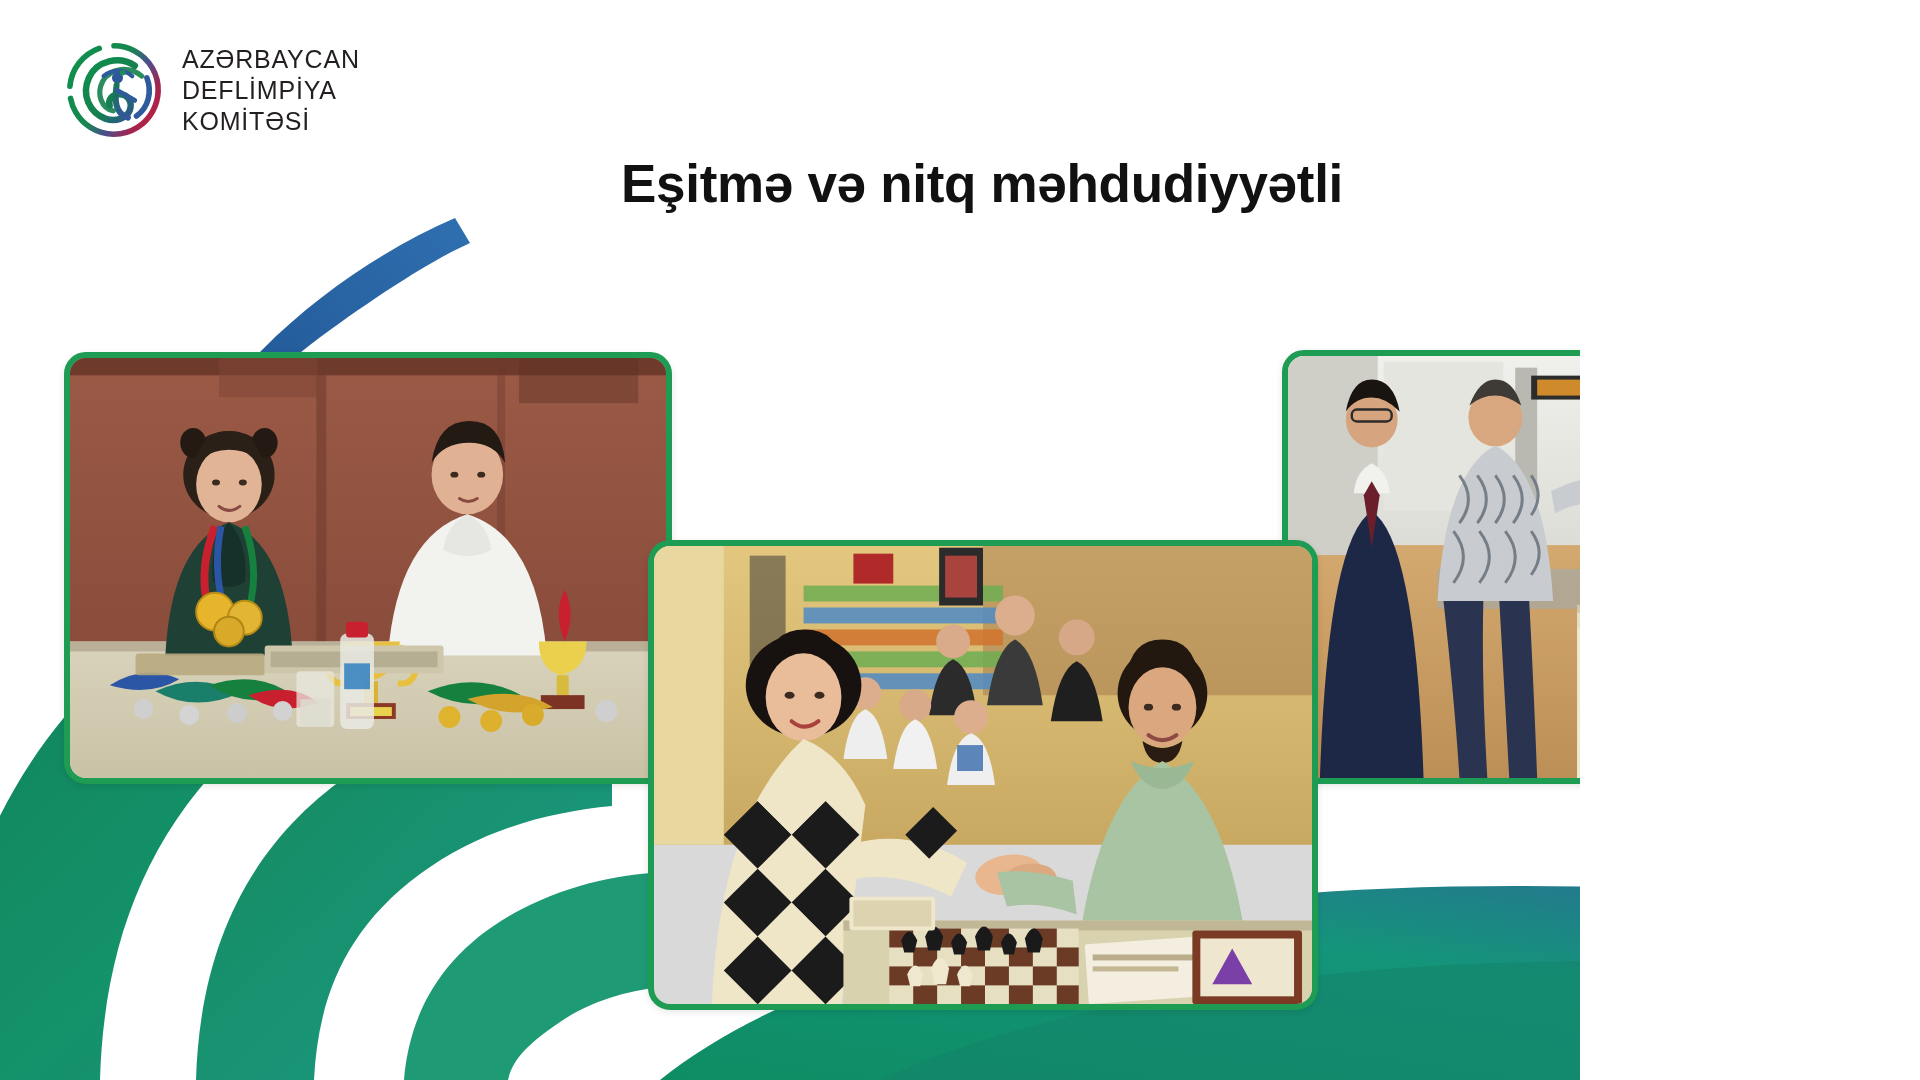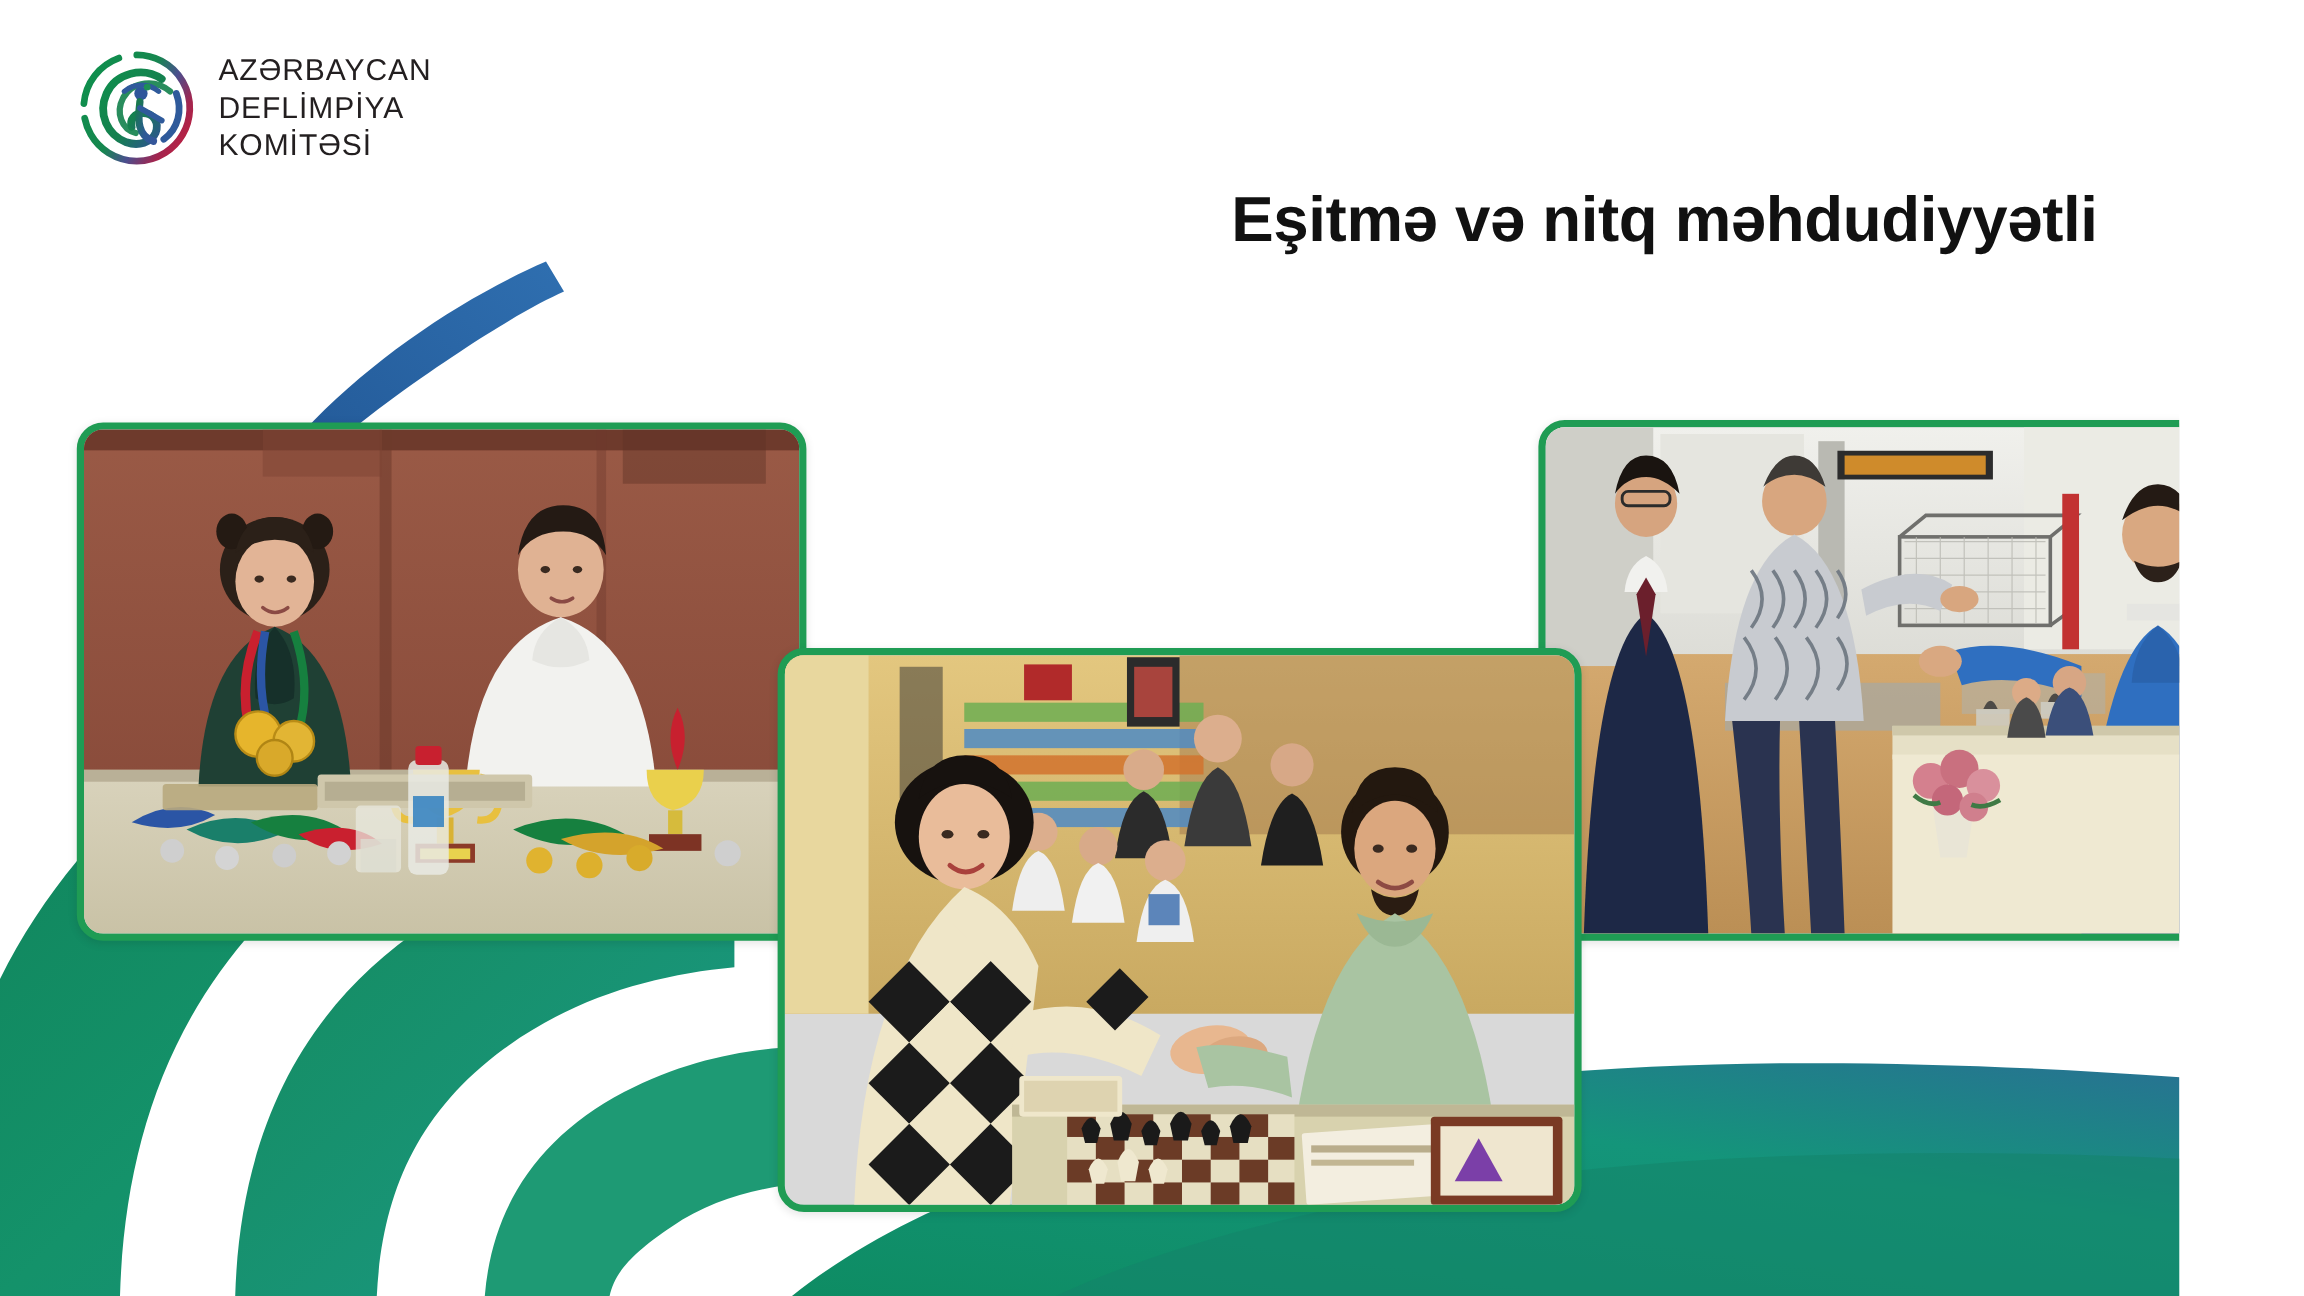--- a/index.html
+++ b/index.html
@@ -3,39 +3,39 @@
 <meta charset="utf-8">
 <title>Deaflympics Committee Banner</title>
 <style>
   * { margin:0; padding:0; box-sizing:border-box; }
   html,body{ width:1920px; height:1080px; overflow:hidden; }
   body{
     font-family:"Liberation Sans", sans-serif;
     background:#ffffff;
     position:relative;
   }
-  #stage{ position:absolute; inset:0; width:1816px; height:1080px; background:#fff; overflow:hidden; }
+  #stage{ position:absolute; inset:0; width:1580px; height:1080px; background:#fff; overflow:hidden; }
 
   
   .deco{ position:absolute; inset:0; width:1920px; height:1080px; pointer-events:none; }
 
   
   .logo-block{ position:absolute; left:62px; top:38px; display:flex; align-items:center; gap:16px; }
   .logo-mark{ width:104px; height:104px; flex:0 0 104px; }
   .logo-text{ display:flex; flex-direction:column; gap:3px; }
   .logo-line{
     font-family:"Liberation Sans", sans-serif;
     font-size:25px; font-weight:400; letter-spacing:.8px;
     color:#231f20; line-height:1.12; white-space:nowrap;
   }
 
   
   .headline{
     position:absolute; right:68px; top:150px; width:1060px;
-    text-align:right;
+    text-align:center;
     font-family:"Liberation Sans", sans-serif;
     font-weight:700;
     font-size:53px;
     line-height:1.30;
     letter-spacing:-0.3px;
     color:#111111;
   }
   .headline .l{ display:block; white-space:nowrap; }
 
   

